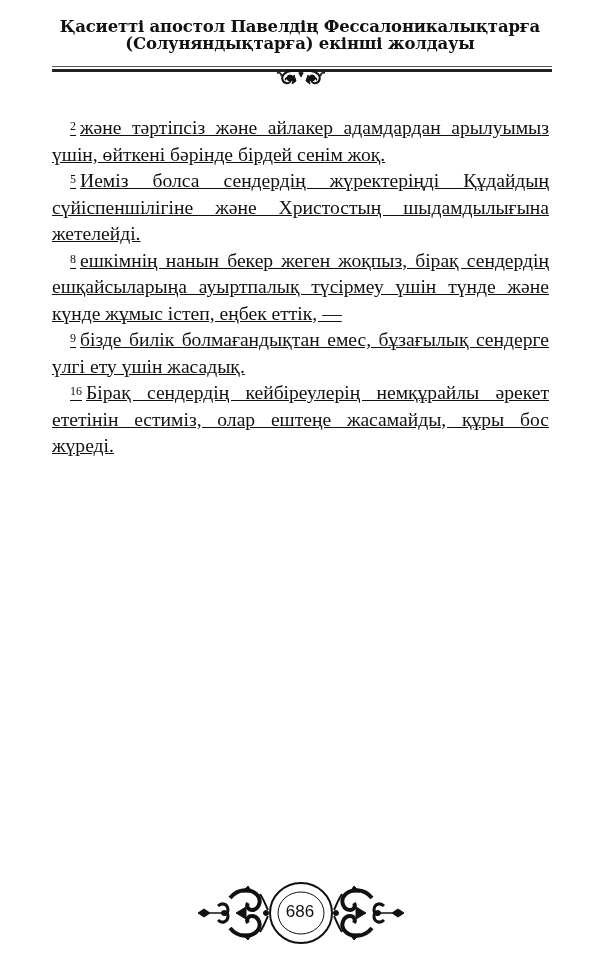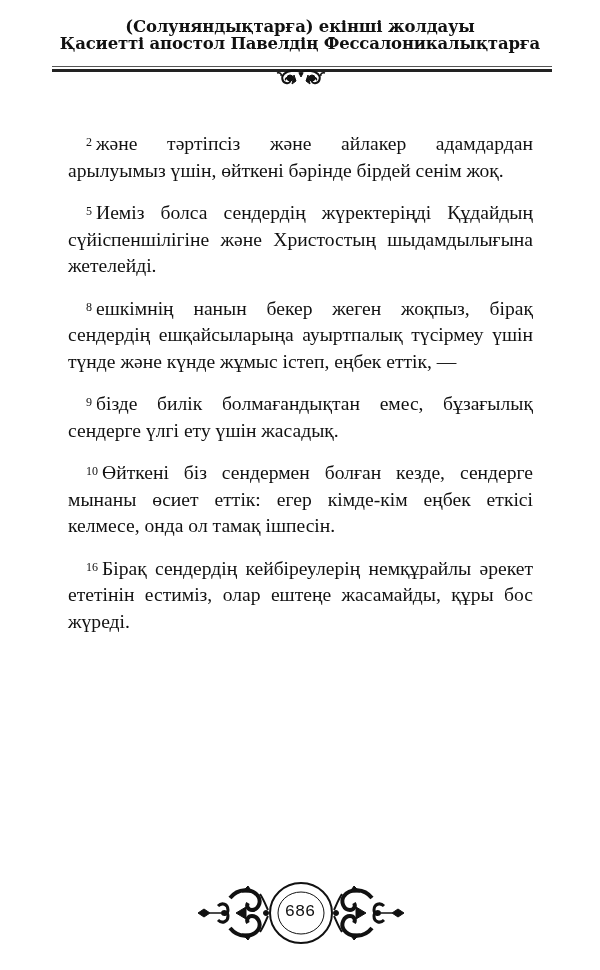--- a/index.html
+++ b/index.html
@@ -57,23 +57,24 @@
     left: 52px;
     top: 115px;
     width: 497px;
     font-family: "Liberation Serif", serif;
     font-size: 19.6px;
     line-height: 26.5px;
     color: #111;
     text-align: justify;
   }
   .verse {
-    margin: 16px;
+    margin: 0;
     text-indent: 18px;
     text-align: justify;
+    text-decoration: underline;
   }
   .verse-num {
     font-size: 12px;
     vertical-align: top;
     position: relative;
     top: -2px;
     margin-right: 4px;
   }
   .footer-ornament {
     position: absolute;
@@ -81,32 +82,32 @@
     top: 880px;
     width: 210px;
     height: 66px;
   }
   .page-number {
     position: absolute;
     left: 270px;
     top: 899px;
     width: 60px;
     text-align: center;
-    font-family: Liberation Mono, monospace;
+    font-family: Liberation Sans, sans-serif;
     font-size: 17px;
     line-height: 26px;
     color: #111;
   }
 </style>
 </head>
 <body>
 
 <div class="header">
+  <div class="header-title">Қасиетті апостол Павелдің Фессалоникалықтарға</div>
   <div class="header-title">(Солуняндықтарға) екінші жолдауы</div>
-  <div class="header-title">Қасиетті апостол Павелдің Фессалоникалықтарға</div>
 </div>
 
 <div class="rule-thin"></div>
 <div class="rule-thick"></div>
 
 <svg class="header-ornament" viewBox="0 0 58 18">
   <g fill="#111" stroke="#111" stroke-width="1">
     <path d="M29 3 C24 1, 16 1, 12 5 C9 8, 10 13, 14 14 C18 15, 20 11, 17 9 C15 8, 13 10, 14 11" fill="none" stroke-width="2"></path>
     <path d="M29 3 C34 1, 42 1, 46 5 C49 8, 48 13, 44 14 C40 15, 38 11, 41 9 C43 8, 45 10, 44 11" fill="none" stroke-width="2"></path>
     <circle cx="18" cy="9" r="3"></circle>
@@ -117,21 +118,20 @@
     <path d="M53 4 C50 3, 48 5, 49 7" fill="none" stroke-width="1.6"></path>
     <path d="M27 4 L29 8 L31 4 Z"></path>
   </g>
 </svg>
 
 <div class="body-text">
   <p class="verse"><sup class="verse-num">2</sup><span>және тәртіпсіз және айлакер адамдардан арылуымыз үшін, өйткені бәрінде бірдей сенім жоқ.</span></p>
   <p class="verse"><sup class="verse-num">5</sup><span>Иеміз болса сендердің жүректеріңді Құдайдың сүйіспеншілігіне және Христостың шыдамдылығына жетелейді.</span></p>
   <p class="verse"><sup class="verse-num">8</sup><span>ешкімнің нанын бекер жеген жоқпыз, бірақ сендердің ешқайсыларыңа ауыртпалық түсірмеу үшін түнде және күнде жұмыс істеп, еңбек еттік, —</span></p>
   <p class="verse"><sup class="verse-num">9</sup><span>бізде билік болмағандықтан емес, бұзағылық сендерге үлгі ету үшін жасадық.</span></p>
-  <p class="verse"><sup class="verse-num">10</sup><span>Өйткені біз сендермен болған кезде, сендерге мынаны өсиет еттік: егер кімде-кім еңбек еткісі келмесе, онда ол тамақ ішпесін.</span></p>
   <p class="verse"><sup class="verse-num">16</sup><span>Бірақ сендердің кейбіреулерің немқұрайлы әрекет ететінін естиміз, олар ештеңе жасамайды, құры бос жүреді.</span></p>
 </div>
 
 <svg class="footer-ornament" viewBox="0 0 210 66">
   <g fill="#111" stroke="#111">
 
     <ellipse cx="105" cy="33" rx="31" ry="30" fill="#fff" stroke-width="2"></ellipse>
     <ellipse cx="105" cy="33" rx="23" ry="21" fill="none" stroke-width="1"></ellipse>
 
     <path d="M2 33 L8 29 L14 33 L8 37 Z"></path>

